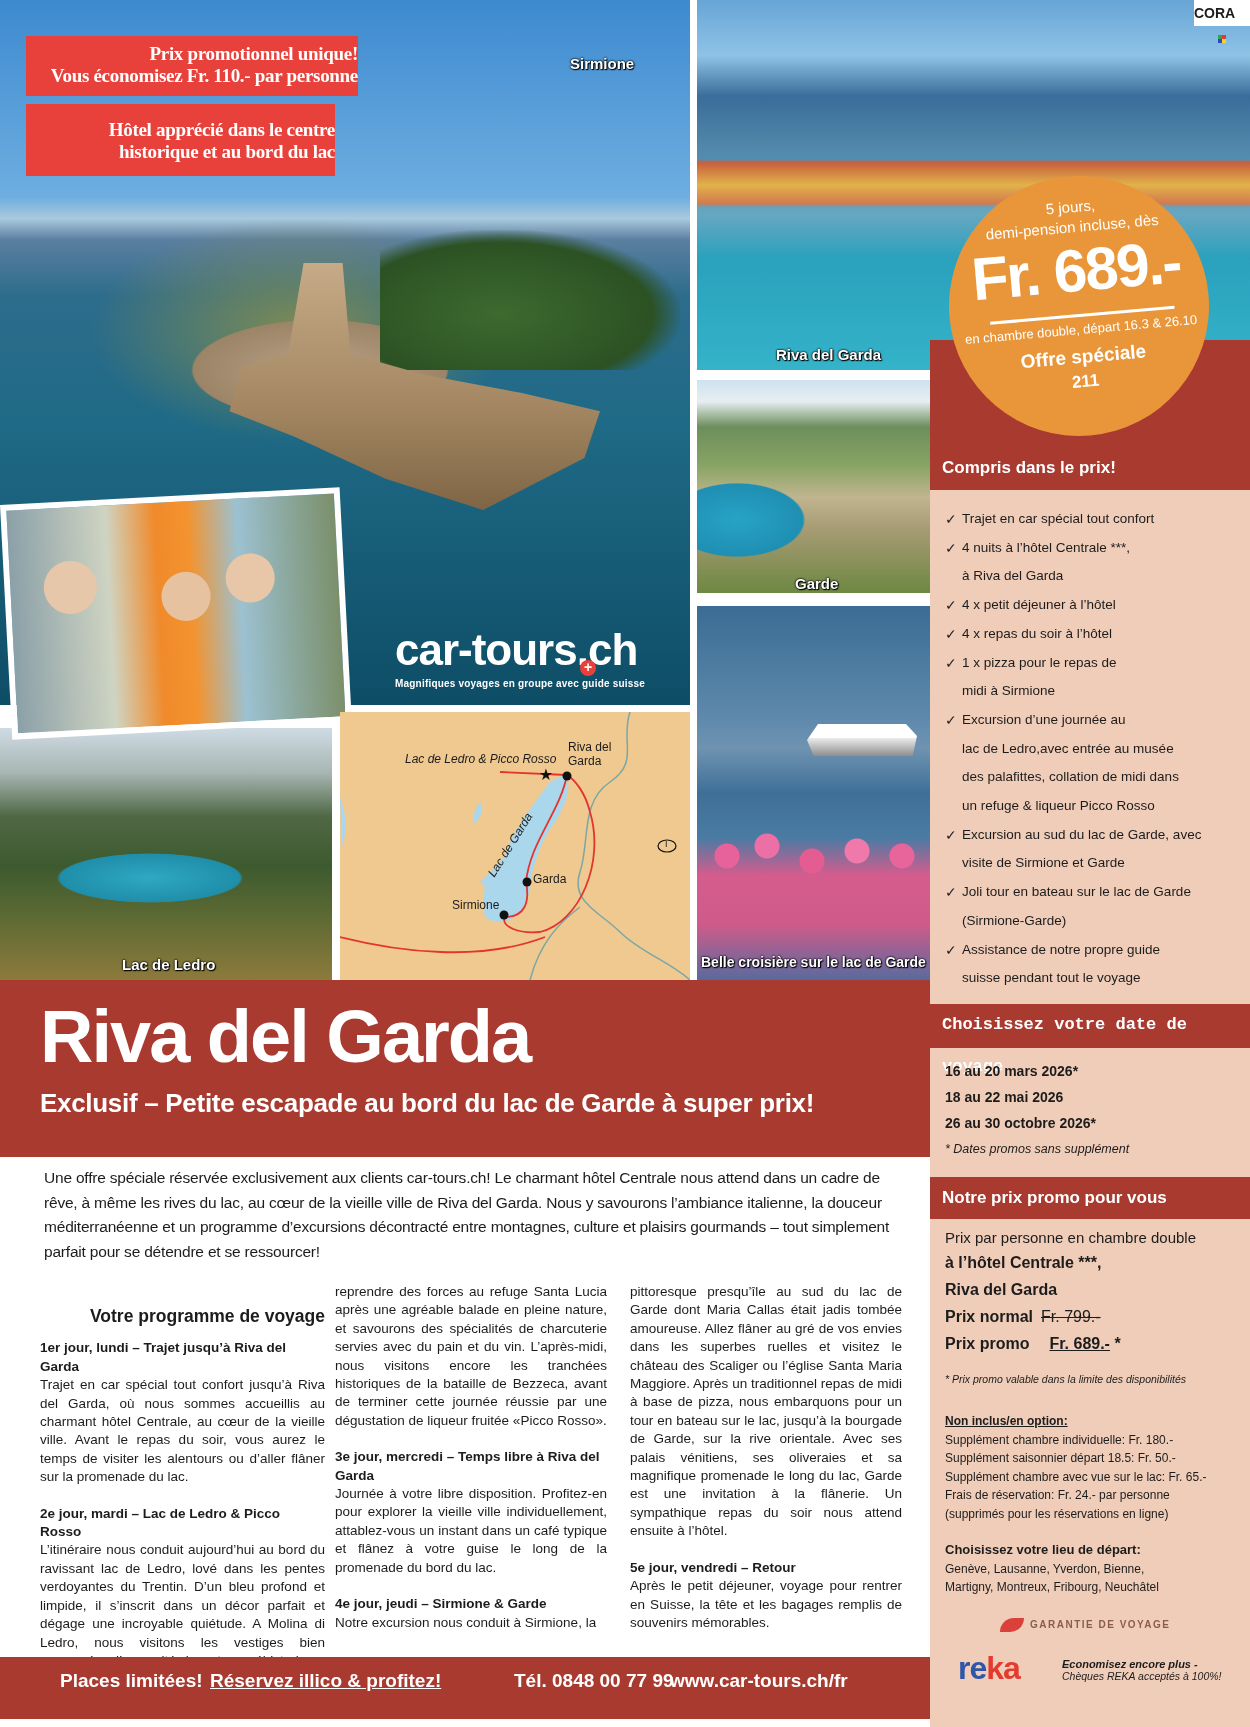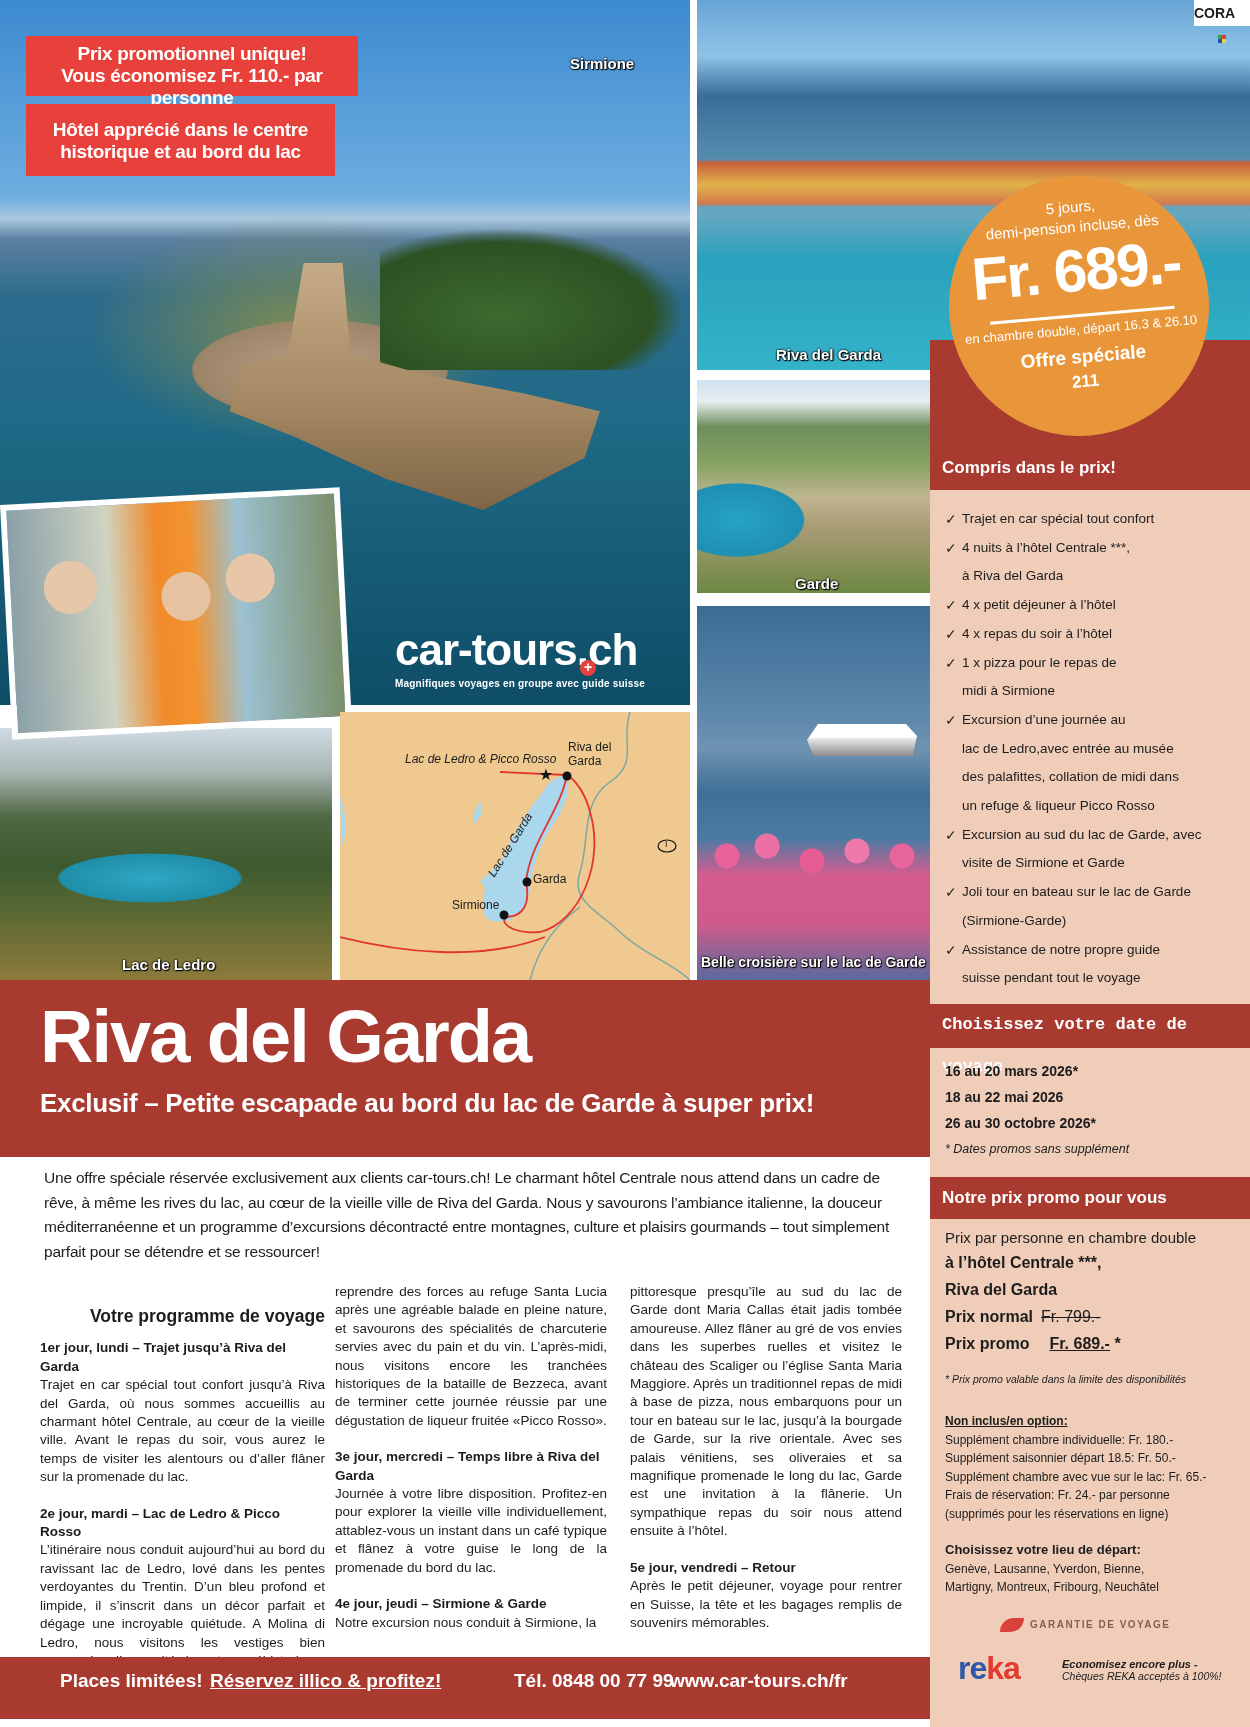--- a/index.html
+++ b/index.html
@@ -69,22 +69,22 @@
 
   .caption {
     position: absolute; color: #ffffff; font-weight: bold; font-size: 15px;
     text-shadow: 0 0 2px #000, 0 0 2px #000, 1px 1px 1px #000;
     white-space: nowrap;
   }
 
   
   .promo-label {
     position: absolute; background: #e8403a; color: #fff; font-weight: bold;
-    text-align: center; line-height: 22px; font-size: 19px; letter-spacing: -0.3px;
-    font-family: Liberation Sans, sans-serif;
+    text-align: right; line-height: 22px; font-size: 19px; letter-spacing: -0.3px;
+    font-family: Liberation Serif, serif;
   }
 
   
   .cora {
     position: absolute; right: 0; top: 0; width: 56px; height: 26px; background: #fff;
     font-weight: bold; font-size: 14px; line-height: 26px;
   }
   .mini-flag { position: absolute; left: 1218px; top: 35px; width: 8px; height: 8px;
     background: conic-gradient(#e33 0 25%, #f4d52b 0 50%, #2a49c9 0 75%, #2aa84a 0); }
 

